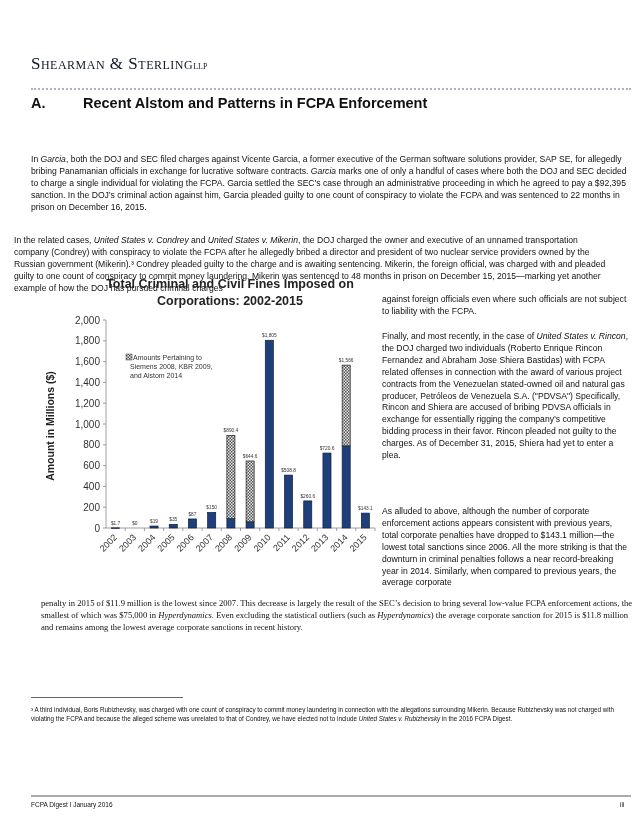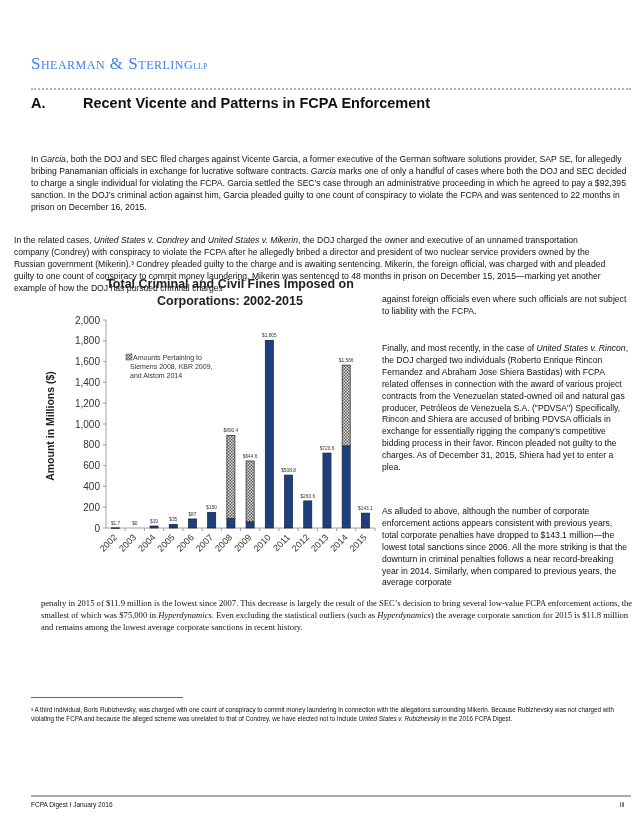--- a/index.html
+++ b/index.html
@@ -1,44 +1,44 @@
 <!DOCTYPE html>
 <html><head>
 <meta charset="utf-8">
 <style>
   html,body{margin:0;padding:0;background:#fff;}
   body{width:640px;height:828px;position:relative;overflow:hidden;font-family:"Liberation Sans",sans-serif;color:#111;}
-  .logo{position:absolute;left:31px;top:54px;font-family:"Liberation Serif",serif;font-size:17px;letter-spacing:0.5px;color:#3b82f6;font-variant:small-caps;}
+  .logo{position:absolute;left:31px;top:54px;font-family:"Liberation Serif",serif;font-size:17px;letter-spacing:0.5px;color:#0f172a;font-variant:small-caps;}
   .logo .llp{font-size:8px;letter-spacing:0;}
   .rule-top{position:absolute;left:31px;top:88px;width:600px;height:0;border-top:2px dotted #aab3c0;}
   .heading{position:absolute;left:31px;top:95px;font-size:14.5px;font-weight:bold;color:#111;}
   .heading .num{display:inline-block;width:52px;}
   .para{position:absolute;font-size:8.6px;line-height:11.9px;color:#111;margin-top:24px;}
   .p1{left:31px;top:130px;width:600px;}
   .p2{left:14px;top:211px;width:600px;}
   .side{left:382px;width:248px;}
   .p3{top:270px;}
-  .p4{top:319px;}
+  .p4{top:307px;}
   .p5{top:482px;}
   .p6{left:41px;top:574px;width:600px;font-family:Liberation Serif, serif;}
   .fn-rule{position:absolute;left:31px;top:697px;width:152px;border-top:1px solid #666;}
   .footnote{position:absolute;left:31px;top:705px;width:600px;font-size:6.3px;line-height:9.2px;color:#111;}
   .rule-bottom{position:absolute;left:31px;top:795px;width:600px;border-top:2px solid #aaa;}
   .footer-left{position:absolute;left:31px;top:801px;font-size:6.5px;color:#111;}
   .footer-right{position:absolute;left:620px;top:801px;font-size:6.5px;color:#111;}
   .chart{position:absolute;left:30px;top:268px;width:350px;height:300px;}
   svg text{font-family:"Liberation Sans",sans-serif;}
   i{font-style:italic;}
 </style>
 </head>
 <body>
 
 <div class="logo"><span>Shearman &amp; Sterling</span><span class="llp">LLP</span></div>
 <div class="rule-top"></div>
-<div class="heading"><span class="num">A.</span><span>Recent Vicente and Patterns in FCPA Enforcement</span></div>
+<div class="heading"><span class="num">A.</span><span>Recent Alstom and Patterns in FCPA Enforcement</span></div>
 
 <div class="para p1"><span>In </span><i>Garcia</i><span>, both the DOJ and SEC filed charges against Vicente Garcia, a former executive of the German software solutions provider, SAP SE, for allegedly bribing Panamanian officials in exchange for lucrative software contracts.  </span><i>Garcia</i><span> marks one of only a handful of cases where both the DOJ and SEC decided to charge a single individual for violating the FCPA.  Garcia settled the SEC’s case through an administrative proceeding in which he agreed to pay a $92,395 sanction.  In the DOJ’s criminal action against him, Garcia pleaded guilty to one count of conspiracy to violate the FCPA and was sentenced to 22 months in prison on December 16, 2015.</span></div>
 <div class="para p2"><span>In the related cases, </span><i>United States v. Condrey</i><span> and </span><i>United States v. Mikerin</i><span>, the DOJ charged the owner and executive of an unnamed transportation company (Condrey) with conspiracy to violate the FCPA after he allegedly bribed a director and president of two nuclear service providers owned by the Russian government (Mikerin).³  Condrey pleaded guilty to the charge and is awaiting sentencing. Mikerin, the foreign official, was charged with and pleaded guilty to one count of conspiracy to commit money laundering.  Mikerin was sentenced to 48 months in prison on December 15, 2015—marking yet another example of how the DOJ has pursued criminal charges</span></div>
 <div class="para side p3"><span>against foreign officials even where such officials are not subject to liability with the FCPA.</span></div>
 <div class="para side p4"><span>Finally, and most recently, in the case of </span><i>United States v. Rincon</i><span>, the DOJ charged two individuals (Roberto Enrique Rincon Fernandez and Abraham Jose Shiera Bastidas) with FCPA related offenses in connection with the award of various project contracts from the Venezuelan stated-owned oil and natural gas producer, Petróleos de Venezuela S.A. ("PDVSA")  Specifically, Rincon and Shiera are accused of bribing PDVSA officials in exchange for essentially rigging the company’s competitive bidding process in their favor.  Rincon pleaded not guilty to the charges.  As of December 31, 2015, Shiera had yet to enter a plea.</span></div>
 <div class="para side p5"><span>As alluded to above, although the number of corporate enforcement actions appears consistent with previous years, total corporate penalties have dropped to $143.1 million—the lowest total sanctions since 2006.  All the more striking is that the downturn in criminal penalties follows a near record-breaking year in 2014.  Similarly, when compared to previous years, the average corporate</span></div>
 <div class="para p6"><span>penalty in 2015 of $11.9 million is the lowest since 2007.  This decrease is largely the result of the SEC’s decision to bring several low-value FCPA enforcement actions, the smallest of which was $75,000 in </span><i>Hyperdynamics</i><span>.  Even excluding the statistical outliers (such as </span><i>Hyperdynamics</i><span>) the average corporate sanction for 2015 is $11.8 million and remains among the lowest average corporate sanctions in recent history.</span></div>
 
 <div class="chart">
   <svg id="chart-svg" width="350" height="300">

